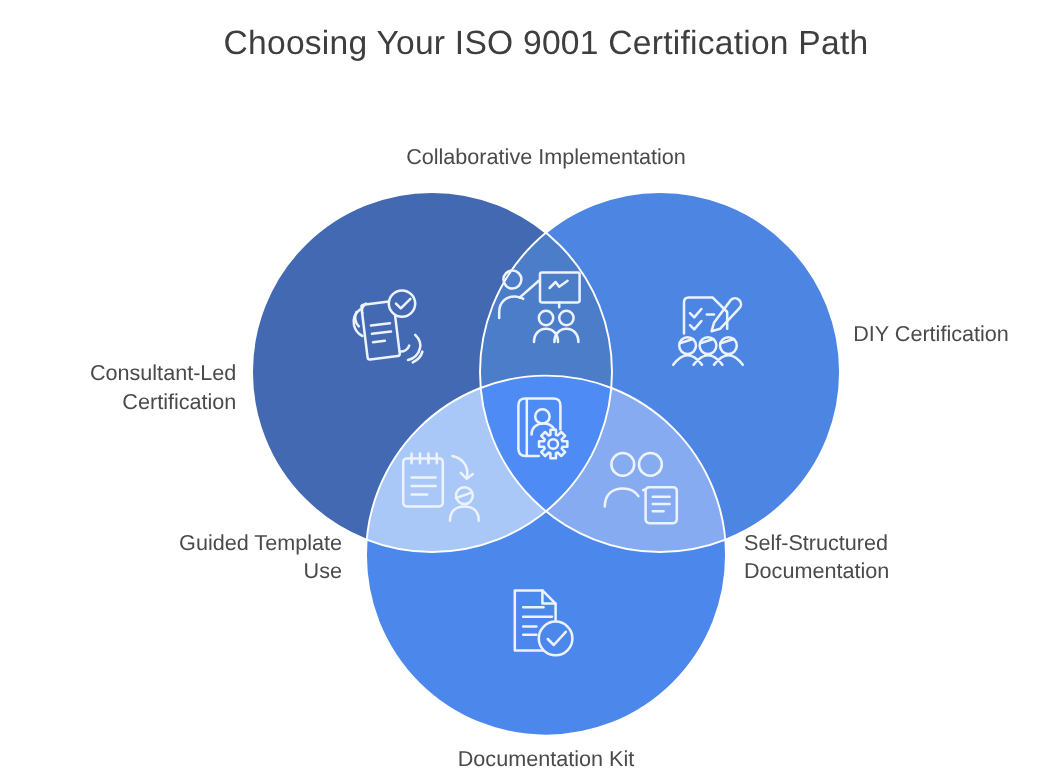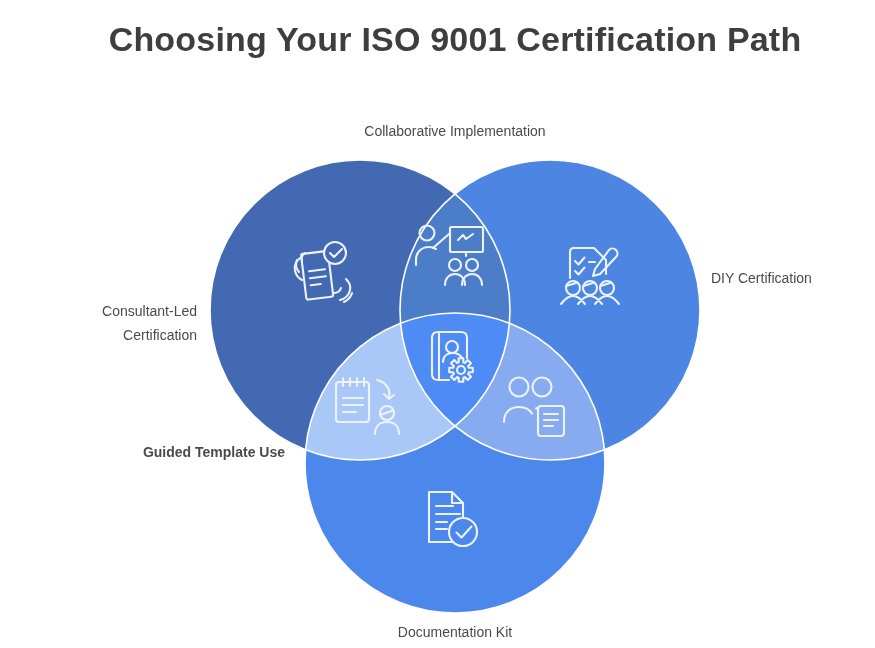--- a/index.html
+++ b/index.html
@@ -1,26 +1,26 @@
 <!DOCTYPE html>
 <html><head>
 <meta charset="utf-8">
 <style>
   html,body{margin:0;padding:0;background:#ffffff;}
   .stage{position:relative;width:875px;height:648px;background:#ffffff;overflow:hidden;
          font-family:"Liberation Sans", sans-serif;}
   .stage svg{position:absolute;left:0;top:0;}
   .title{position:absolute;left:35px;right:0;top:20px;text-align:center;
-         font-size:34px;font-weight:700;color:#3e3e3e;letter-spacing:.2px;}
-  .lbl{position:absolute;font-size:14px;line-height:23.5px;color:#4a4a4a;}
+         font-size:28px;font-weight:400;color:#3e3e3e;letter-spacing:.2px;}
+  .lbl{position:absolute;font-size:18px;line-height:23.5px;color:#4a4a4a;}
   .lbl.nowrap{white-space:nowrap;}
   .lbl-collab{left:255px;top:120px;width:400px;text-align:center;}
   .lbl-consultant{left:47px;top:255px;width:150px;text-align:right;margin-top:45px;}
   .lbl-diy{left:711px;top:267px;width:180px;text-align:left;}
-  .lbl-guided{left:135px;top:441px;width:150px;text-align:right;font-weight:bold;}
+  .lbl-guided{left:135px;top:441px;width:150px;text-align:right;}
   .lbl-self{left:620px;top:441px;width:175px;text-align:left;}
   .lbl-kit{left:305px;top:621px;width:300px;text-align:center;}
   g.ic{fill:none;stroke-width:2.1;stroke-linecap:round;stroke-linejoin:round;}
   g.outline circle{fill:none;stroke-width:1.6;}
 </style>
 </head>
 <body>
 
 <div class="stage">
 
@@ -131,14 +131,15 @@
       <circle cx="47" cy="50" r="14" fill="#4c87ec"></circle>
       <path d="M40.5,50.5 l5,5 10,-11"></path>
     </g>
   </svg>
 
   <div class="title">Choosing Your ISO 9001 Certification Path</div>
   <div class="lbl lbl-collab nowrap">Collaborative Implementation</div>
   <div class="lbl lbl-consultant">Consultant-Led Certification</div>
   <div class="lbl lbl-diy nowrap">DIY Certification</div>
   <div class="lbl lbl-guided">Guided Template Use</div>
+  <div class="lbl lbl-self">Self-Structured Documentation</div>
   <div class="lbl lbl-kit nowrap">Documentation Kit</div>
 </div>
 
 </body></html>

